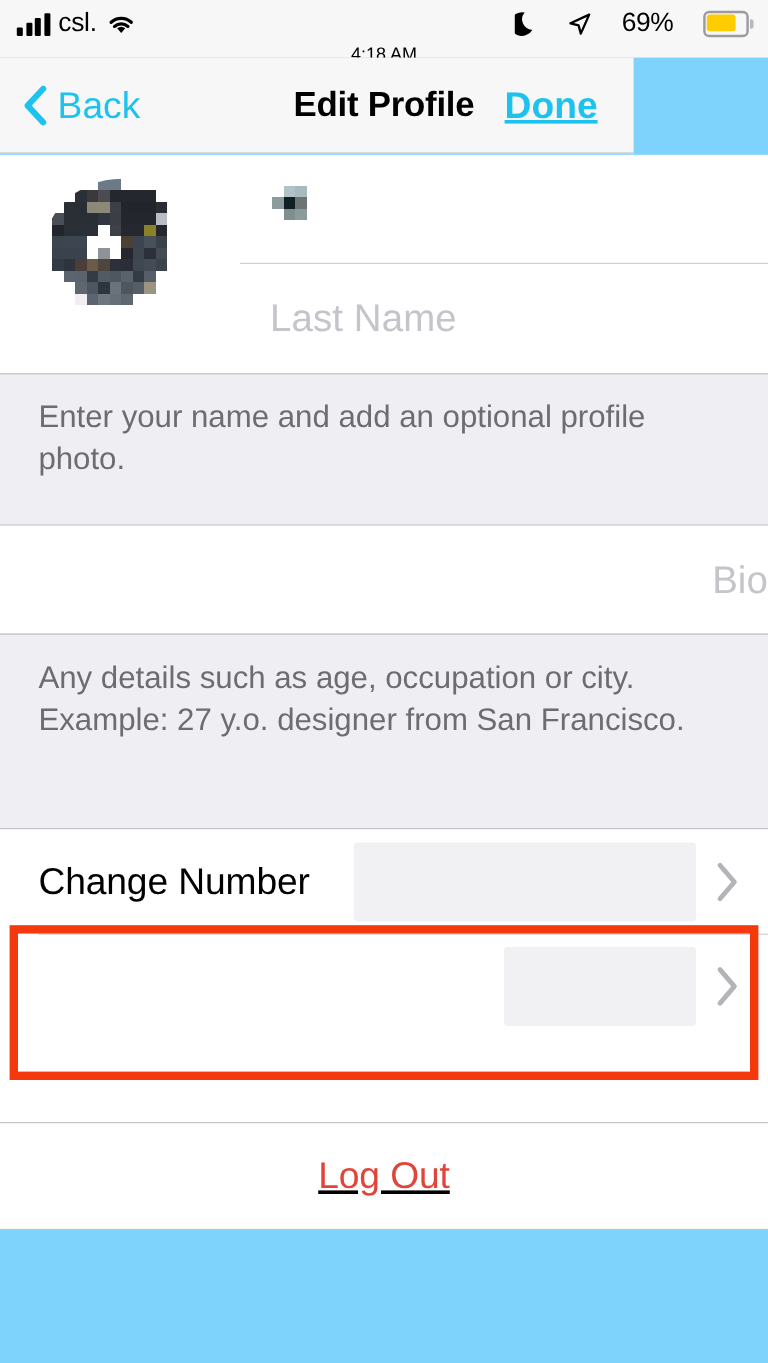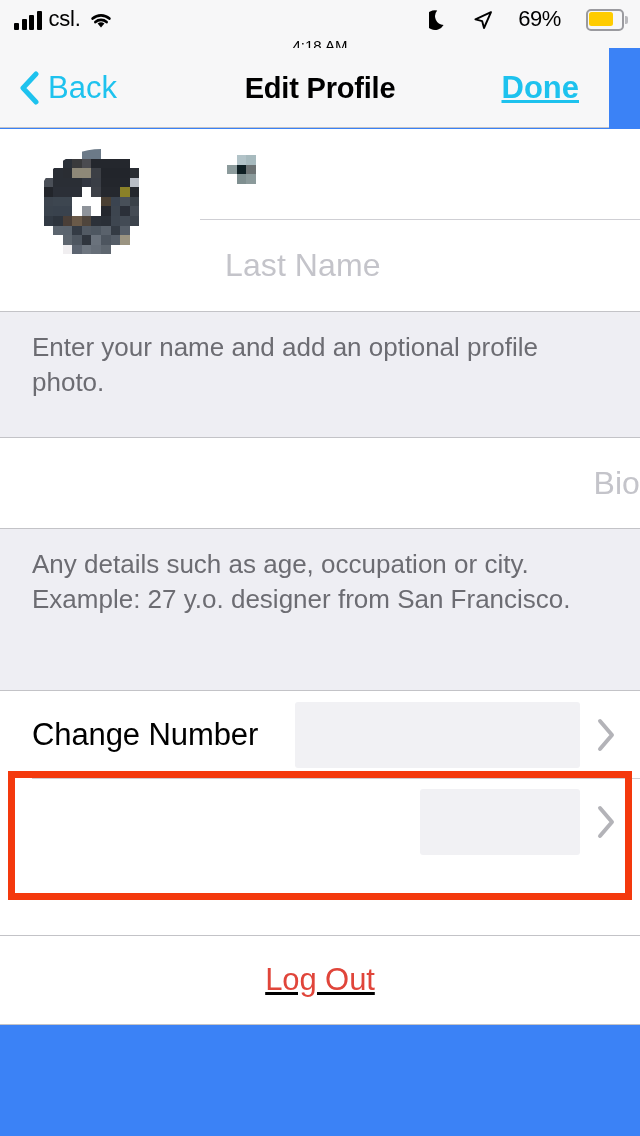--- a/index.html
+++ b/index.html
@@ -3,21 +3,21 @@
 <meta charset="utf-8">
 <style>
   * { margin:0; padding:0; box-sizing:border-box; }
   html, body {
     width:640px; height:1136px;
     font-family:"Liberation Sans", sans-serif;
     background:#eeeef3;
     overflow:hidden;
     -webkit-font-smoothing:antialiased;
   }
-  #screen { position:relative; width:640px; height:1136px; background:#3b82f6; }
+  #screen { position:relative; width:640px; height:1136px; background:#7dd3fc; }
 
   
   .statusbar{
     position:absolute; top:0; left:0; width:640px; height:48px;
     background:#f7f7f8;
     display:flex; align-items:center;
   }
   .sb-left{ position:absolute; left:14px; top:8px; display:flex; align-items:center; gap:7px; }
   .sig{ display:flex; align-items:flex-end; gap:2.5px; height:20px; }
   .sig i{ display:block; width:5px; background:#000; border-radius:1px; }
@@ -36,21 +36,21 @@
   .battwrap{ position:relative; width:42px; height:22px; }
   .battbody{ position:absolute; left:0; top:0; width:38px; height:22px;
     border:2px solid #9a9a9f; border-radius:5px; }
   .battfill{ position:absolute; left:3px; top:3px; width:24px; height:14px;
     background:#ffcc00; border-radius:2.5px; }
   .battcap{ position:absolute; right:0; top:7px; width:3px; height:8px;
     background:#b9b9bd; border-radius:0 2px 2px 0; }
 
   
   .navbar{
-    position:absolute; top:48px; left:0; width:609px; height:80px;
+    position:absolute; top:48px; left:0; width:528px; height:80px;
     background:#f7f7f8;
     border-bottom:1px solid #c3c3c7;
   }
   .nav-back{
     position:absolute; left:18px; top:0; height:80px;
     display:flex; align-items:center; gap:8px;
     cursor:pointer;
   }
   .chev-back{ width:22px; height:34px; }
   .nav-back-label{ font-size:31px; color:#1ec2ee; letter-spacing:0px; }

